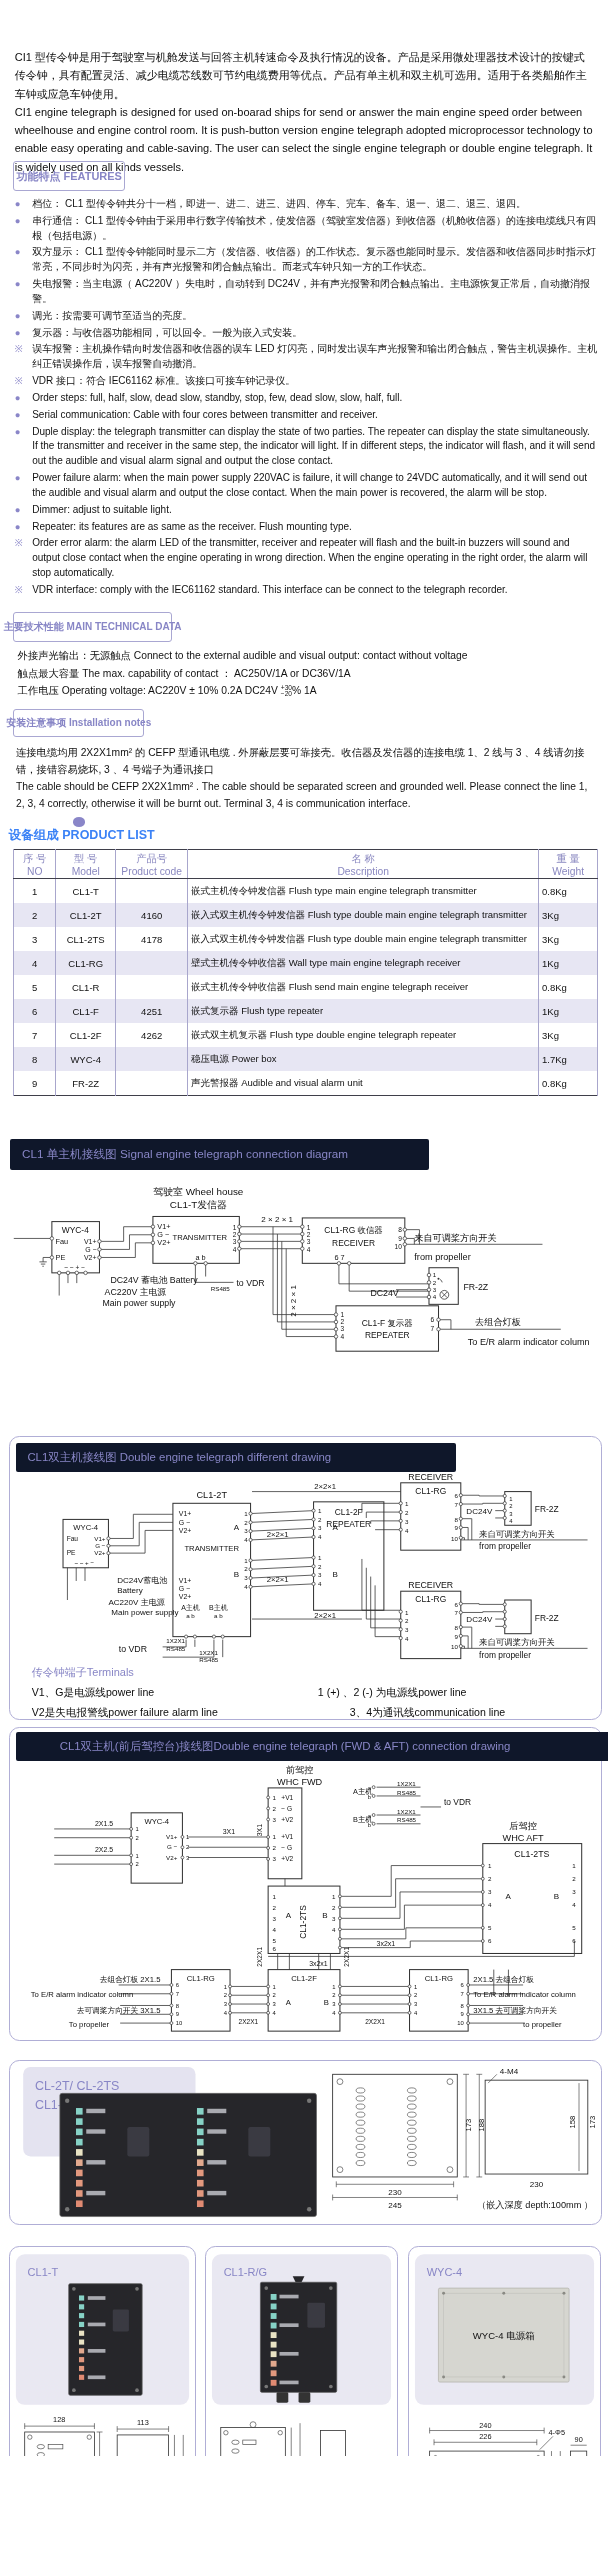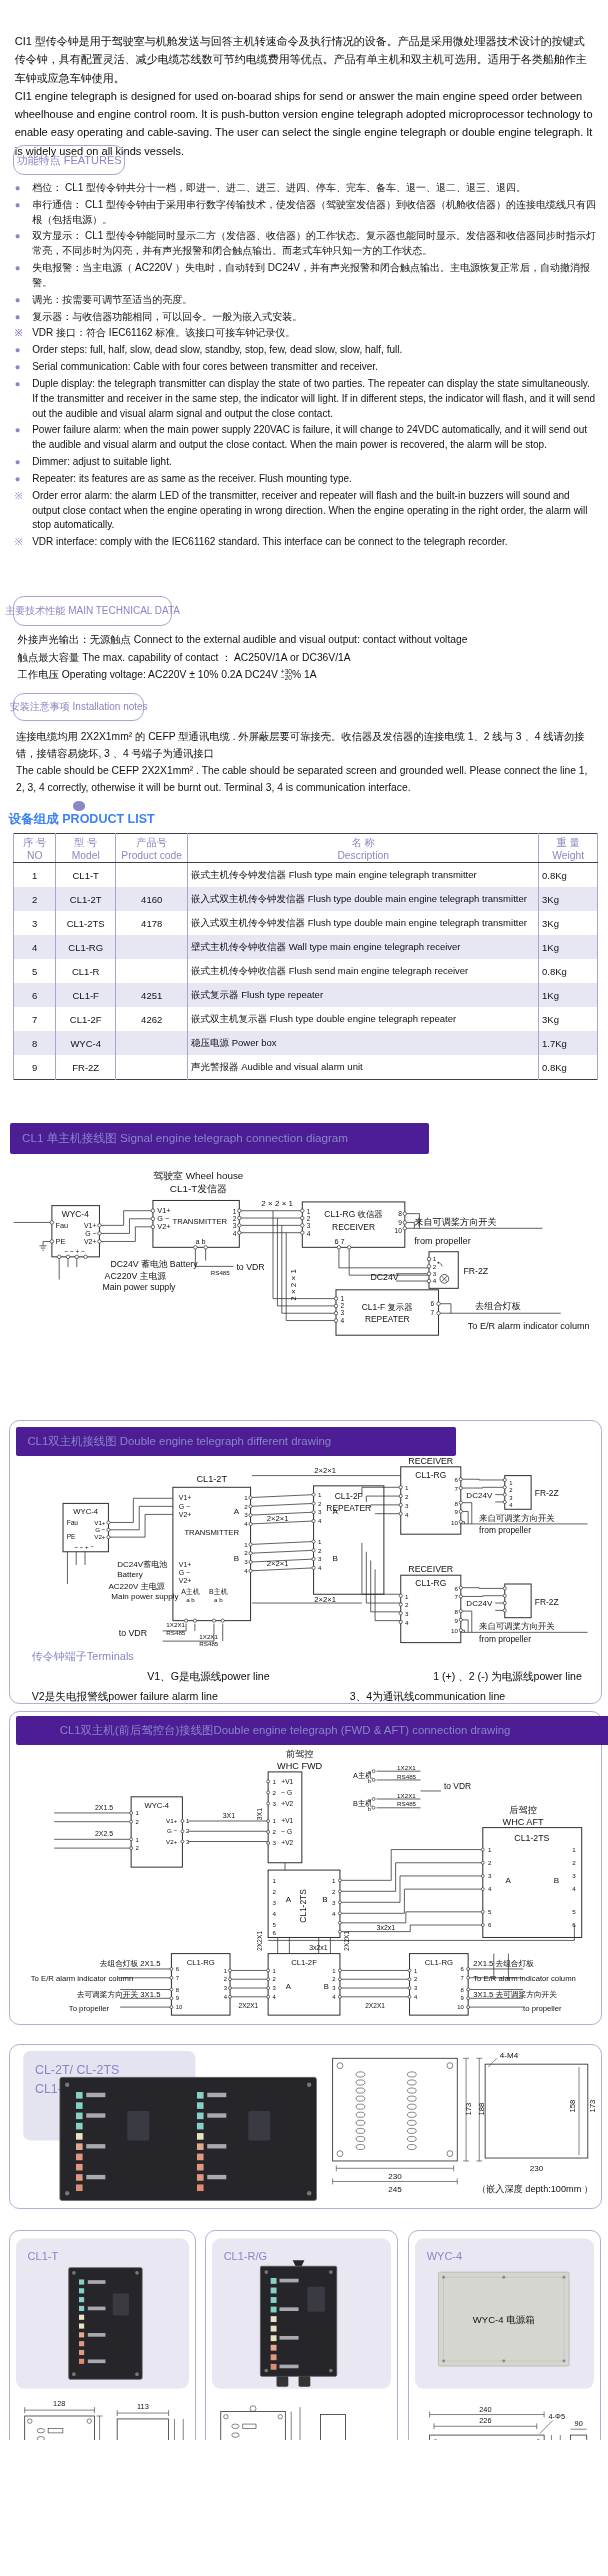--- a/index.html
+++ b/index.html
@@ -1,22 +1,22 @@
 <!DOCTYPE html>
 <html style="font-size:11.7px"><head>
 <meta charset="utf-8">
 <style>
   html,body{margin:0;padding:0;background:#fff;}
   body{font-family:"Liberation Sans",sans-serif;color:#111;}
-  #page{position:relative;width:609px;height:2440px;background:#fff;overflow:hidden;}
+  #page{position:relative;width:609px;height:2440px;background:#fff;overflow:hidden;margin-top:16px;}
   .abs{position:absolute;}
   .intro{font-size:11px;line-height:18.3px;color:#0c0c0c;}
-  .titlebox{border:1.2px solid #a9a7d2;border-radius:11px;color:#8886c6;
-    display:flex;align-items:center;justify-content:center;font-size:10.3px;white-space:nowrap;}
-  .bartitle{background:#4c1d95;border-radius:2px;color:#8886c6;font-size:11.7px;
+  .titlebox{border:1.2px solid #a9a7d2;border-radius:3px;color:#8886c6;
+    display:flex;align-items:center;justify-content:center;font-size:10.3px;white-space:nowrap;font-weight:bold;}
+  .bartitle{background:#0f172a;border-radius:2px;color:#8886c6;font-size:11.7px;
     display:flex;align-items:center;padding-left:11.7px;white-space:nowrap;}
   .feat{position:relative;padding-left:19px;margin-bottom:2.2px;font-size:10px;line-height:14.7px;}
   .feat .mk{position:absolute;left:1.5px;top:0;color:#8a86c8;font-size:9.5px;}
   .tline{font-size:10.3px;line-height:17.6px;}
   .stack{display:inline-block;vertical-align:middle;font-size:6.6px;line-height:6.6px;text-align:left;}
   .stack span{display:block;}
   .itext{font-size:10.3px;line-height:17px;}
   .plhead{display:flex;align-items:center;color:#3b82f6;font-size:12.5px;font-weight:bold;flex-direction:column;}
   .pldot{width:12.5px;height:9.5px;border-radius:50%;background:#8a86c8;margin-right:5.9px;}
   table.pl{border-collapse:collapse;width:583px;table-layout:fixed;
@@ -48,21 +48,21 @@
   </div>
 
   <div class="abs titlebox" style="top:145px;left:13.2px;width:110px;height:28px;font-size:11px;">功能特点  FEATURES</div>
   <div class="abs" style="top:181px;left:13.2px;width:584px;">
     <div class="feat"><span class="mk">●</span><span>档位：  CL1 型传令钟共分十一档，即进一、进二、进三、进四、停车、完车、备车、退一、退二、退三、退四。</span></div>
     <div class="feat"><span class="mk">●</span><span>串行通信：  CL1 型传令钟由于采用串行数字传输技术，使发信器（驾驶室发信器）到收信器（机舱收信器）的连接电缆线只有四根（包括电源）。</span></div>
     <div class="feat"><span class="mk">●</span><span>双方显示：  CL1 型传令钟能同时显示二方（发信器、收信器）的工作状态。复示器也能同时显示。发信器和收信器同步时指示灯常亮，不同步时为闪亮，并有声光报警和闭合触点输出。而老式车钟只知一方的工作状态。</span></div>
     <div class="feat"><span class="mk">●</span><span>失电报警：当主电源（ AC220V ）失电时，自动转到 DC24V，并有声光报警和闭合触点输出。主电源恢复正常后，自动撤消报警。</span></div>
     <div class="feat"><span class="mk">●</span><span>调光：按需要可调节至适当的亮度。</span></div>
     <div class="feat"><span class="mk">●</span><span>复示器：与收信器功能相同，可以回令。一般为嵌入式安装。</span></div>
-    <div class="feat"><span class="mk">※</span></div>
+    <div class="feat"><span class="mk">※</span><span>误车报警：主机操作错向时发信器和收信器的误车 LED 灯闪亮，同时发出误车声光报警和输出闭合触点，警告主机误操作。主机纠正错误操作后，误车报警自动撤消。</span></div>
     <div class="feat"><span class="mk">※</span><span>VDR 接口：符合 IEC61162 标准。该接口可接车钟记录仪。</span></div>
     <div class="feat"><span class="mk">●</span><span>Order steps: full, half, slow, dead slow, standby, stop, few, dead slow, slow, half, full.</span></div>
     <div class="feat"><span class="mk">●</span><span>Serial communication:  Cable with four cores between transmitter and receiver.</span></div>
     <div class="feat"><span class="mk">●</span><span>Duple display:  the telegraph transmitter can display the state of two parties. The repeater can display the state simultaneously. If the transmitter and receiver in the same step, the indicator will light. If in different steps, the indicator will flash, and it will send out the audible and visual alarm signal and output the close contact.</span></div>
     <div class="feat"><span class="mk">●</span><span>Power failure alarm: when the main power supply  220VAC is failure, it will change to 24VDC automatically, and it will send out the  audible and visual alarm and output the close contact.  When the main power is recovered, the alarm will be stop.</span></div>
     <div class="feat"><span class="mk">●</span><span>Dimmer: adjust to suitable light.</span></div>
     <div class="feat"><span class="mk">●</span><span>Repeater: its features are as same as the receiver. Flush mounting type.</span></div>
     <div class="feat"><span class="mk">※</span><span>Order error alarm: the alarm LED of the transmitter, receiver and repeater will flash and the built-in buzzers will sound  and output close contact when the engine operating in wrong direction. When the engine operating in the right order,  the alarm will stop automatically.</span></div>
     <div class="feat"><span class="mk">※</span><span>VDR interface: comply with the IEC61162 standard. This interface can be connect to the telegraph recorder.</span></div>
   </div>
@@ -468,21 +468,21 @@
       <text x="350" y="148" font-size="10.5">2×2×1</text>
       <text x="415" y="196" font-size="10.5">2×2×1</text>
       <text x="148" y="243" font-size="12">to VDR</text>
       <text x="213" y="231" font-size="8.5">1X2X1</text>
       <text x="213" y="241" font-size="8.5">RS485</text>
       <text x="258" y="247" font-size="8.5">1X2X1</text>
       <text x="258" y="257" font-size="8.5">RS485</text>
     </svg>
     <div class="abs legend" style="top:225px;left:22px;width:550px;">
       <div class="lt">传令钟端子Terminals</div>
-      <div style="display:flex;justify-content:flex-end;">
+      <div style="display:flex;">
         <div style="width:286px;">V1、G是电源线power line</div>
         <div>1 (+) 、2 (-) 为电源线power line</div>
       </div>
       <div style="display:flex;gap:32px;">
         <div style="width:286px;">V2是失电报警线power failure alarm line</div>
         <div>3、4为通讯线communication line</div>
       </div>
     </div>
   </div>
 

